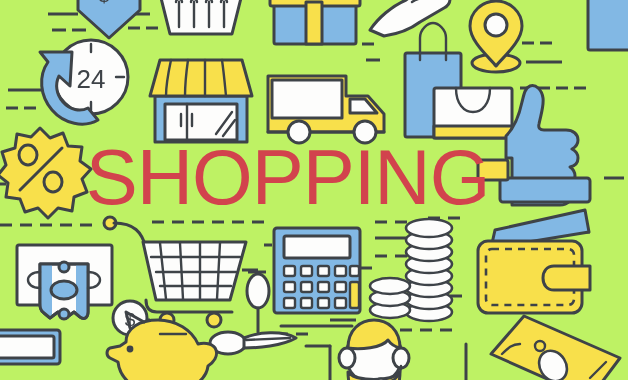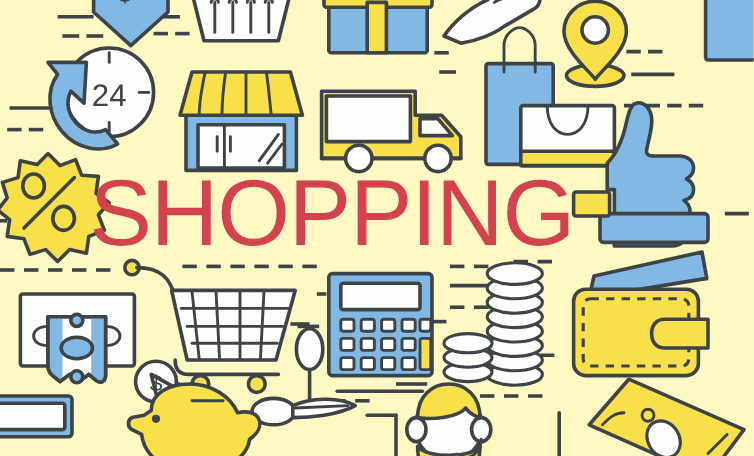--- a/index.html
+++ b/index.html
@@ -2,25 +2,25 @@
 <html><head>
 <meta charset="utf-8">
 <style>
   html,body{margin:0;padding:0;}
   body{
     width:628px;height:380px;
     background:#f6f6f4;
     font-family:"Liberation Sans", sans-serif;
     overflow:hidden;
   }
-  #stage{position:relative;width:628px;height:380px;overflow:hidden;background:#fef9c3;}
+  #stage{position:relative;width:628px;height:380px;overflow:hidden;background:#bef264;}
   #stage svg.layer{position:absolute;left:0;top:0;width:628px;height:380px;}
   .word{
     position:absolute;
-    left:3px;top:138px;width:547px;
+    left:14px;top:138px;width:547px;
     text-align:center;
     font-family:"Liberation Sans", sans-serif;
     font-size:78px;
     font-weight:400;
     letter-spacing:-1px;
     line-height:1;
     color:#d2434d;
     user-select:none;
     white-space:nowrap;
   }

